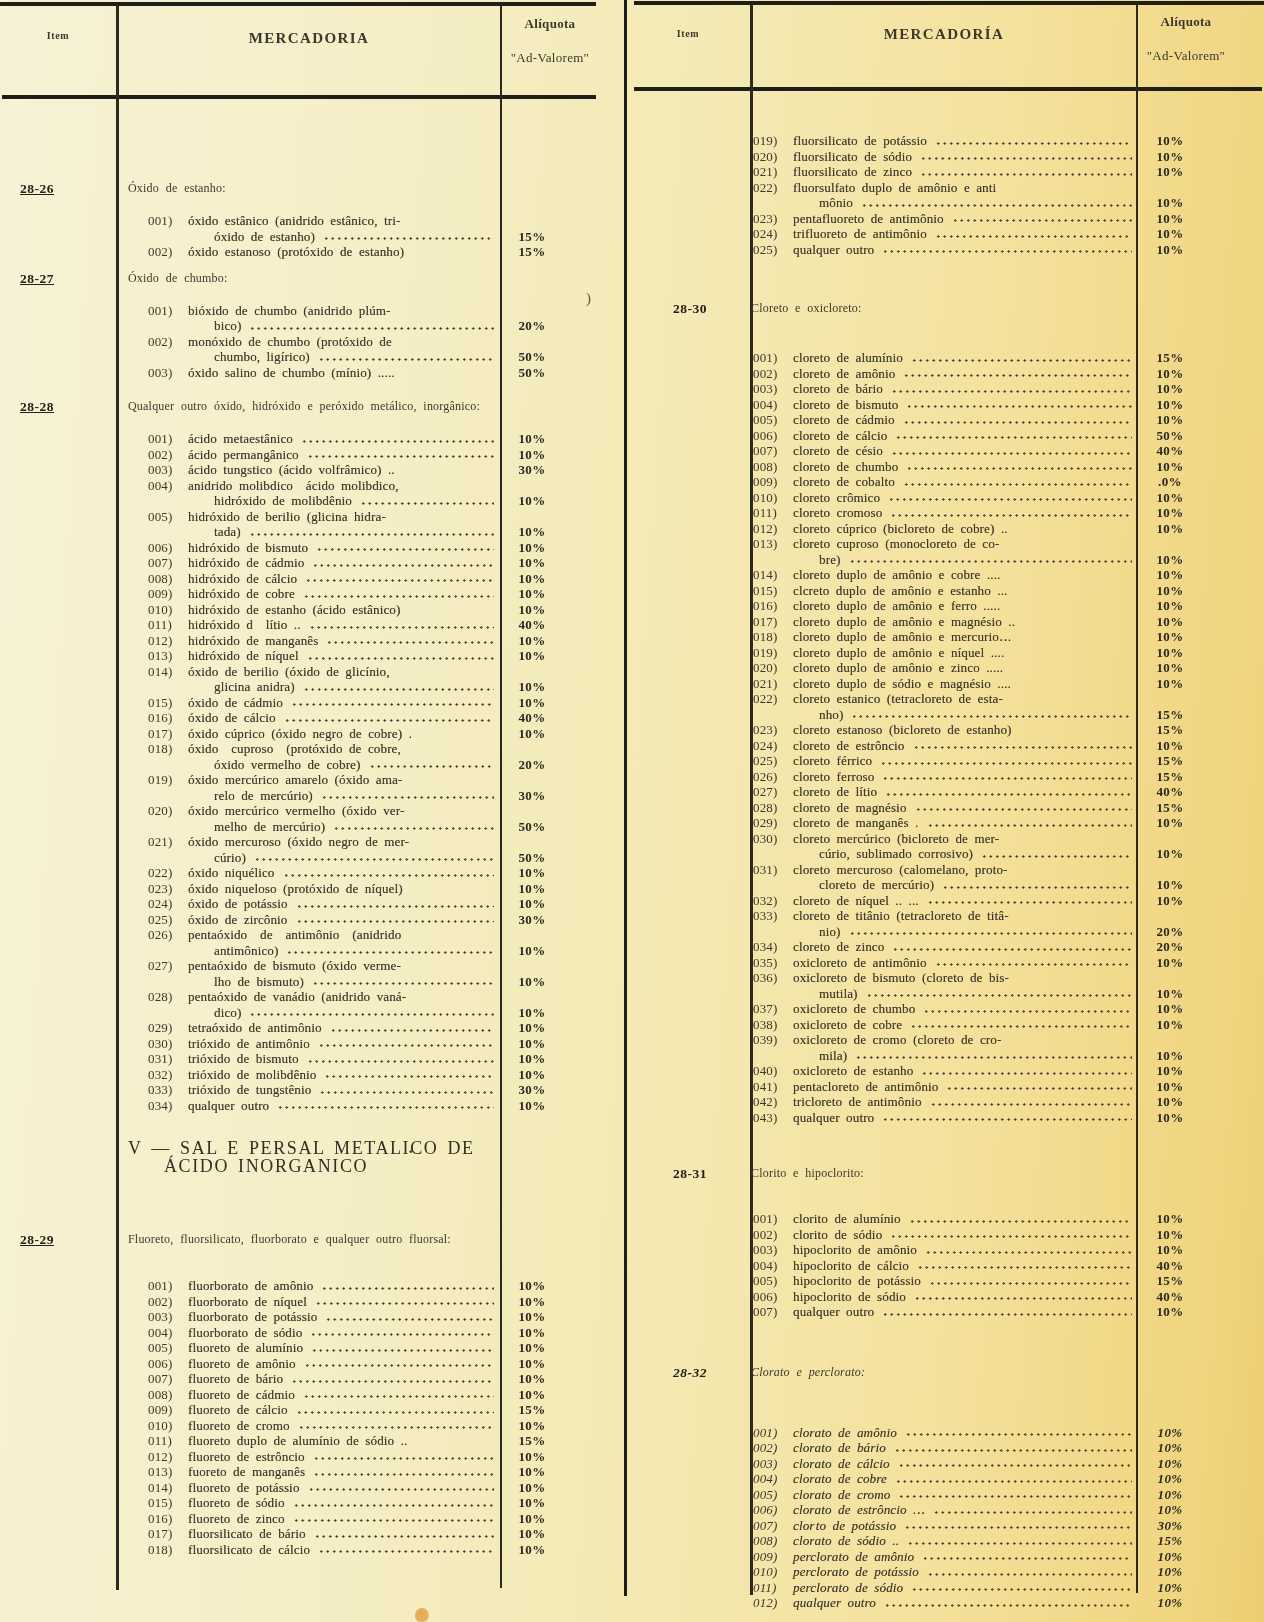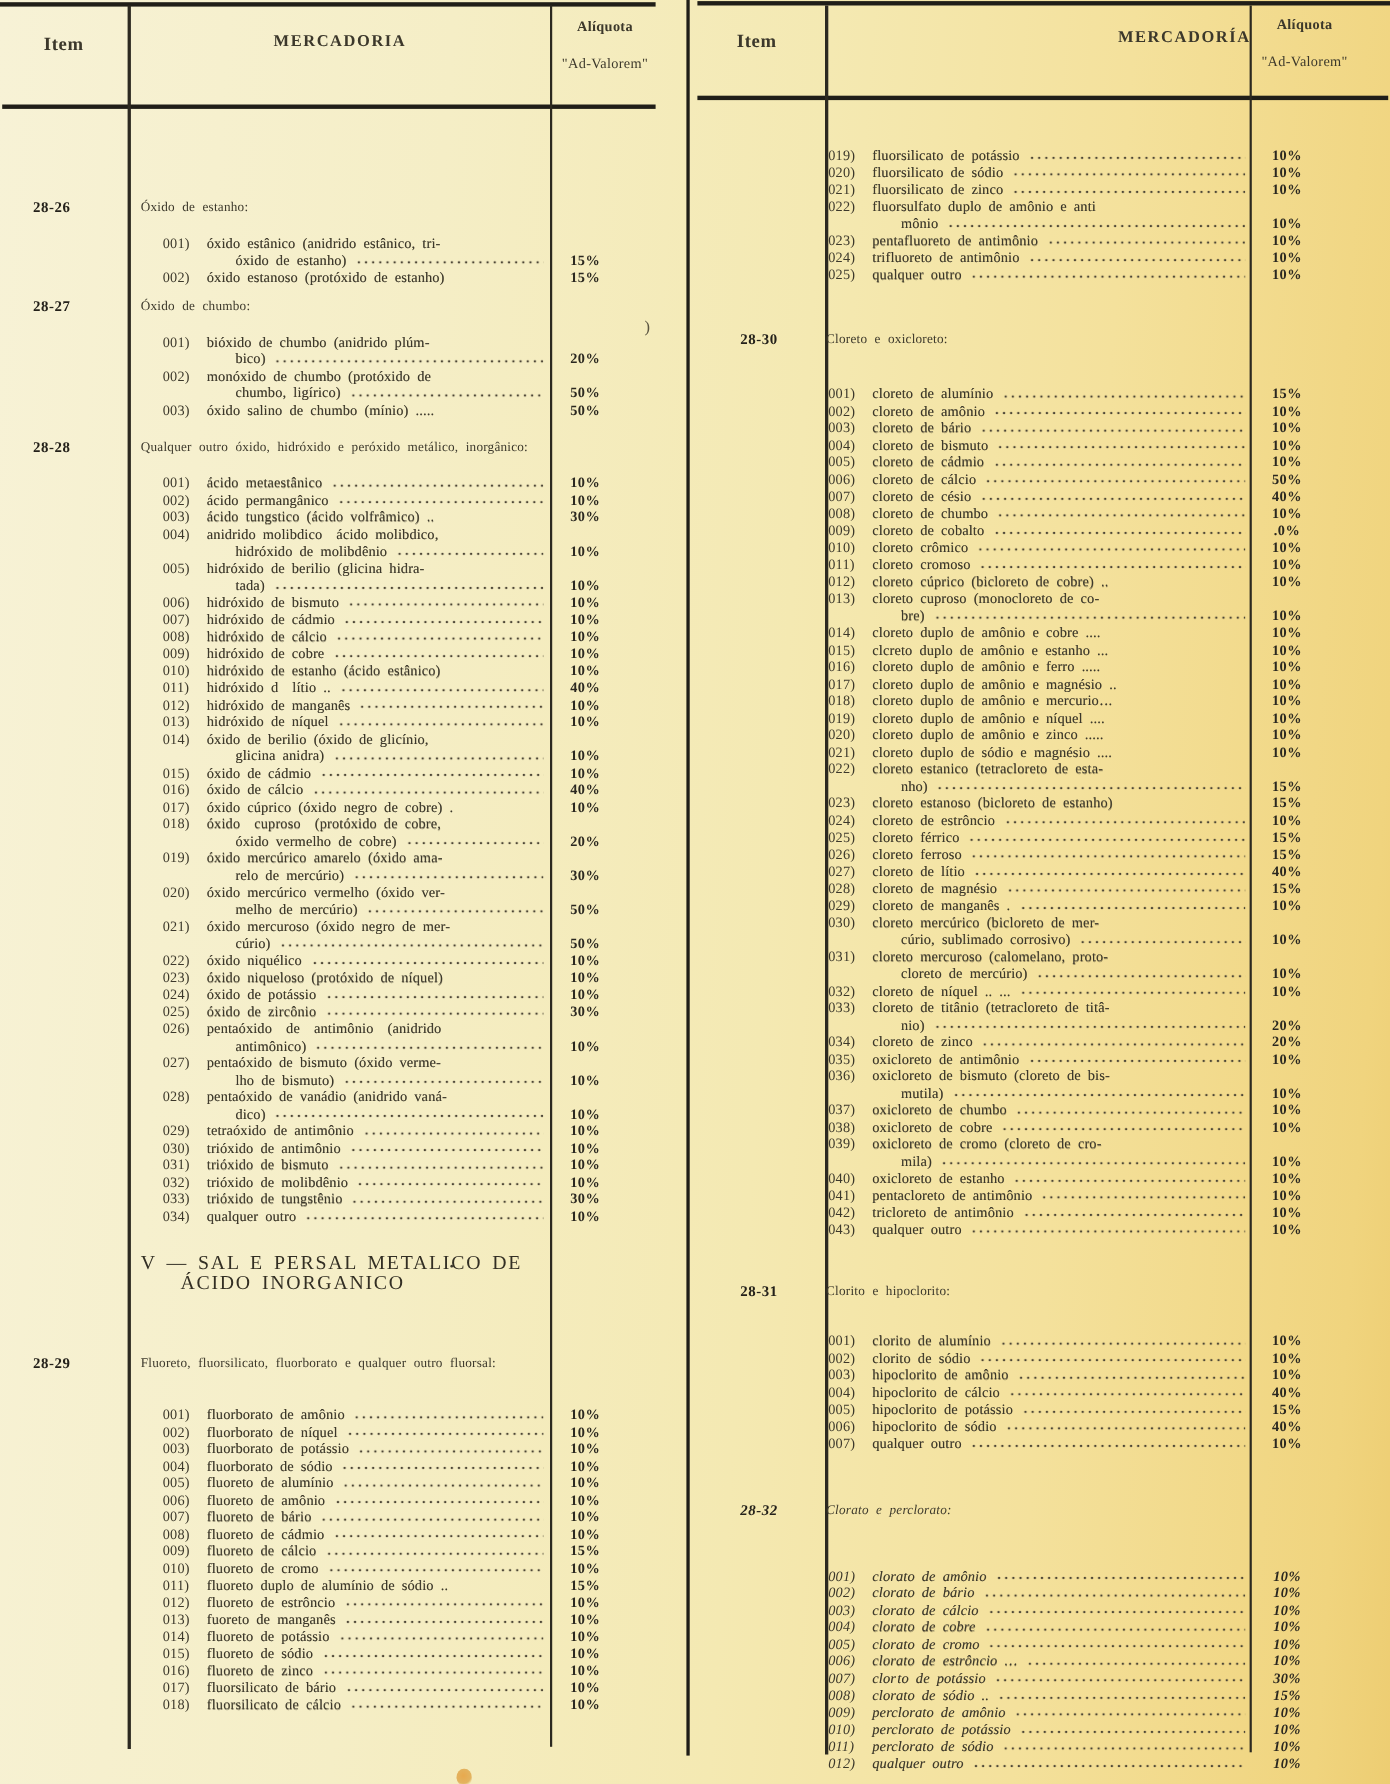--- a/index.html
+++ b/index.html
@@ -17,40 +17,40 @@
   .v-l2{left:500px;top:5px;width:2px;height:1583px;}
   .v-r1{left:750px;top:5px;width:3px;height:1590px;}
   .v-r2{left:1136px;top:5px;width:2px;height:1588px;}
   .h-top-left{left:0;top:2px;width:596px;height:4px;background:#201e18;}
   .h-top-right{left:634px;top:1px;width:630px;height:4px;background:#201e18;}
   .h-rule-left{left:2px;top:95px;width:594px;height:4px;background:#201e18;}
   .h-rule-right{left:634px;top:87px;width:628px;height:4px;background:#201e18;}
   
   .hdr{position:absolute;top:0;height:96px;}
   .hdr span{position:absolute;display:block;text-align:center;}
-  .hdr .h-item{font-weight:700;font-size:17px;letter-spacing:.6px;}
+  .hdr .h-item{font-weight:700;font-size:10px;letter-spacing:.6px;}
   .hdr .h-merc{font-weight:700;font-size:15px;letter-spacing:1.4px;}
   .hdr .h-aliq1,.hdr .h-aliq2{font-size:13px;font-weight:700;letter-spacing:.3px;}
   .hdr-left .h-item{left:0;width:116px;top:30px;}
   .hdr-left .h-merc{left:116px;width:386px;top:30px;}
   .hdr-left .h-aliq1{left:502px;width:96px;top:16px;}
   .hdr-left .h-aliq2{left:498px;width:104px;top:50px;font-weight:400;}
   .hdr-right{left:625px;width:639px;}
   .hdr-right .h-item{left:0;width:126px;top:28px;}
-  .hdr-right .h-merc{left:126px;width:386px;top:26px;text-align:right;}
+  .hdr-right .h-merc{left:126px;width:386px;top:26px;}
   .hdr-right .h-aliq1{left:511px;width:100px;top:14px;}
   .hdr-right .h-aliq2{left:507px;width:108px;top:48px;font-weight:400;}
   
   .col{position:absolute;top:0;height:1272px;}
   .col-left{left:0;width:625px;}
   .col-right{left:625px;width:639px;}
   .sections{position:absolute;left:0;right:0;top:100px;}
   .section{position:relative;}
   .item-no{position:absolute;top:1px;font-weight:700;font-size:13.5px;color:#24211a;letter-spacing:.5px;}
-  .col-left .item-no{left:30px;}
+  .col-left .item-no{left:20px;text-decoration:underline;}
   .col-right .item-no{left:48px;}
   .sec-body{margin-left:128px;}
   .col-right .sec-body{margin-left:126px;}
   .sec-title{width:348px;font-size:12px;line-height:17px;padding-left:30px;text-indent:-30px;word-spacing:3.5px;letter-spacing:.2px;}
   .sec-heading{width:342px;font-size:18px;line-height:18px;padding-left:36px;text-indent:-36px;letter-spacing:1.6px;word-spacing:3px;color:#332f24;}
   .heading-dot{position:absolute;left:408px;top:4px;font-weight:700;}
   .rows{padding-left:20px;margin-top:16px;}
   .col-right .rows{padding-left:2px;}
   .line{display:flex;align-items:baseline;height:15.5px;line-height:15.5px;font-size:13px;white-space:pre;word-spacing:3px;letter-spacing:.15px;}
   .col-left .line{width:416px;}

